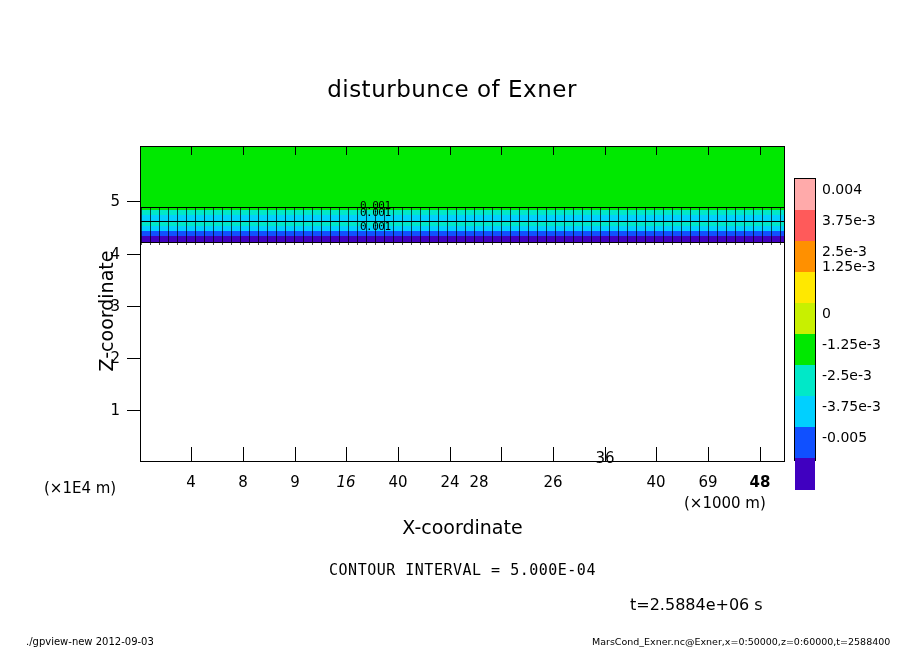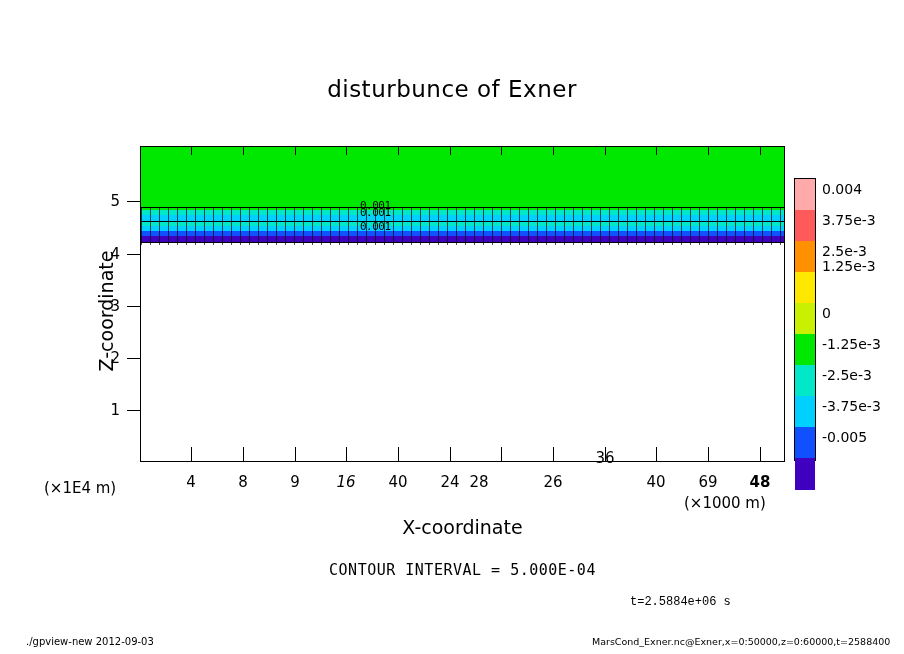--- a/index.html
+++ b/index.html
@@ -127,22 +127,21 @@
   #contour-interval {
     left: 140px; top: 561px;
     width: 645px;
     text-align: center;
     font-size: 15px;
     font-family: "DejaVu Sans Mono", monospace;
     letter-spacing: 0.5px;
   }
   #time-text {
     left: 630px; top: 595px;
-    font-size: 12px;
-    font-family: Liberation Mono, monospace;
+    font-size: 16px;
   }
   #footer-left {
     left: 26px; top: 636px;
     font-size: 10px;
     letter-spacing: 0px;
   }
   #footer-right {
     left: 592px; top: 636px;
     font-size: 9.5px;
   }

